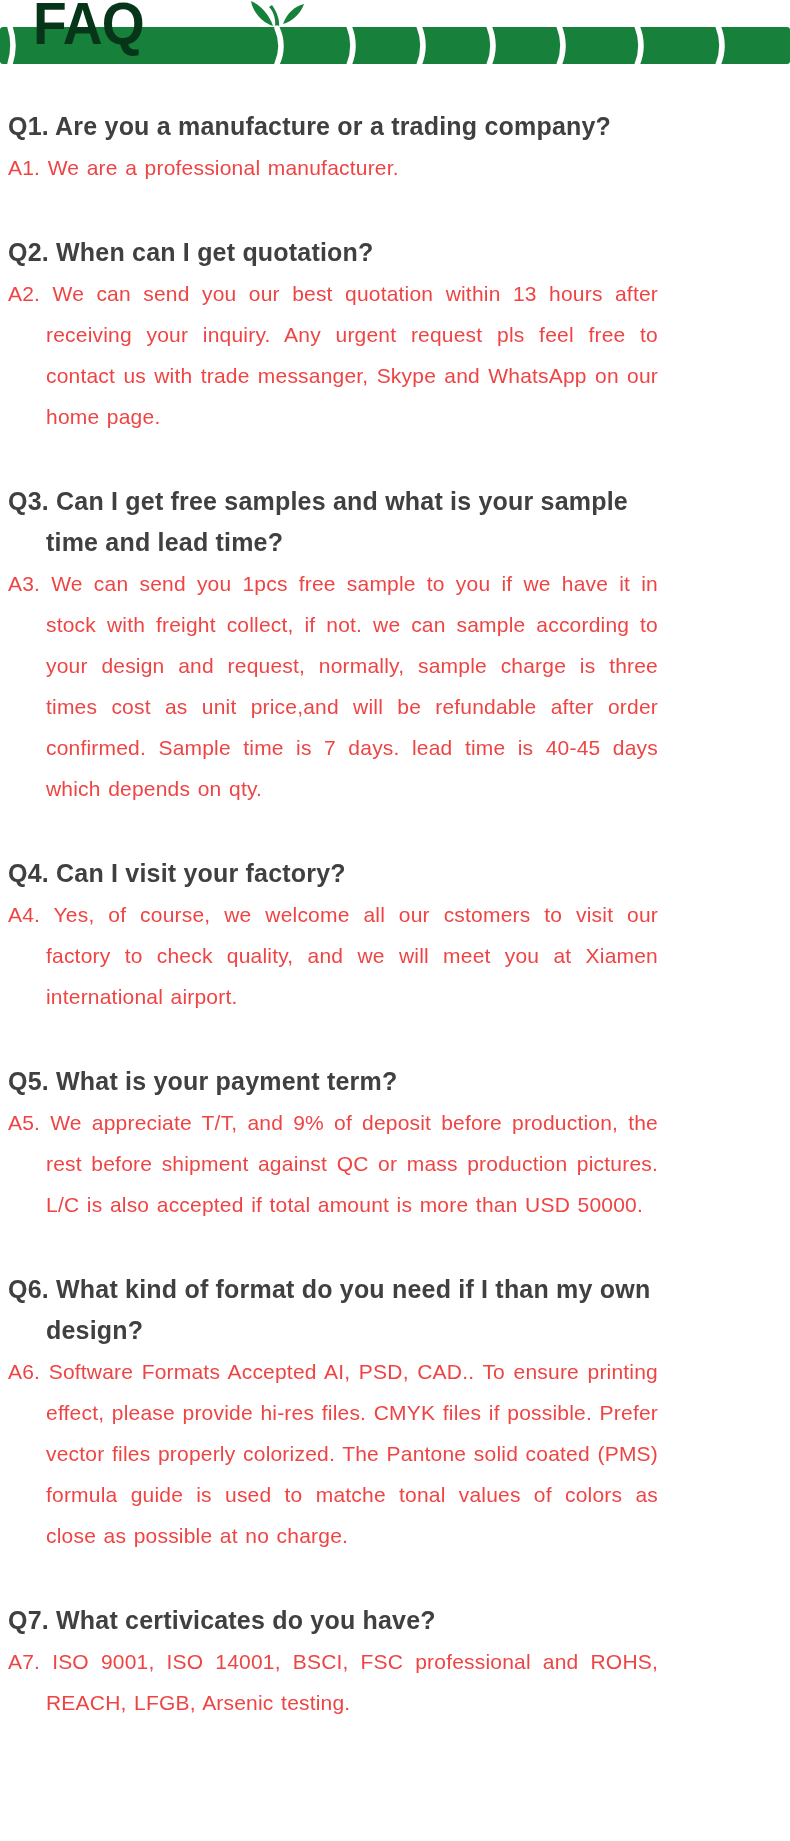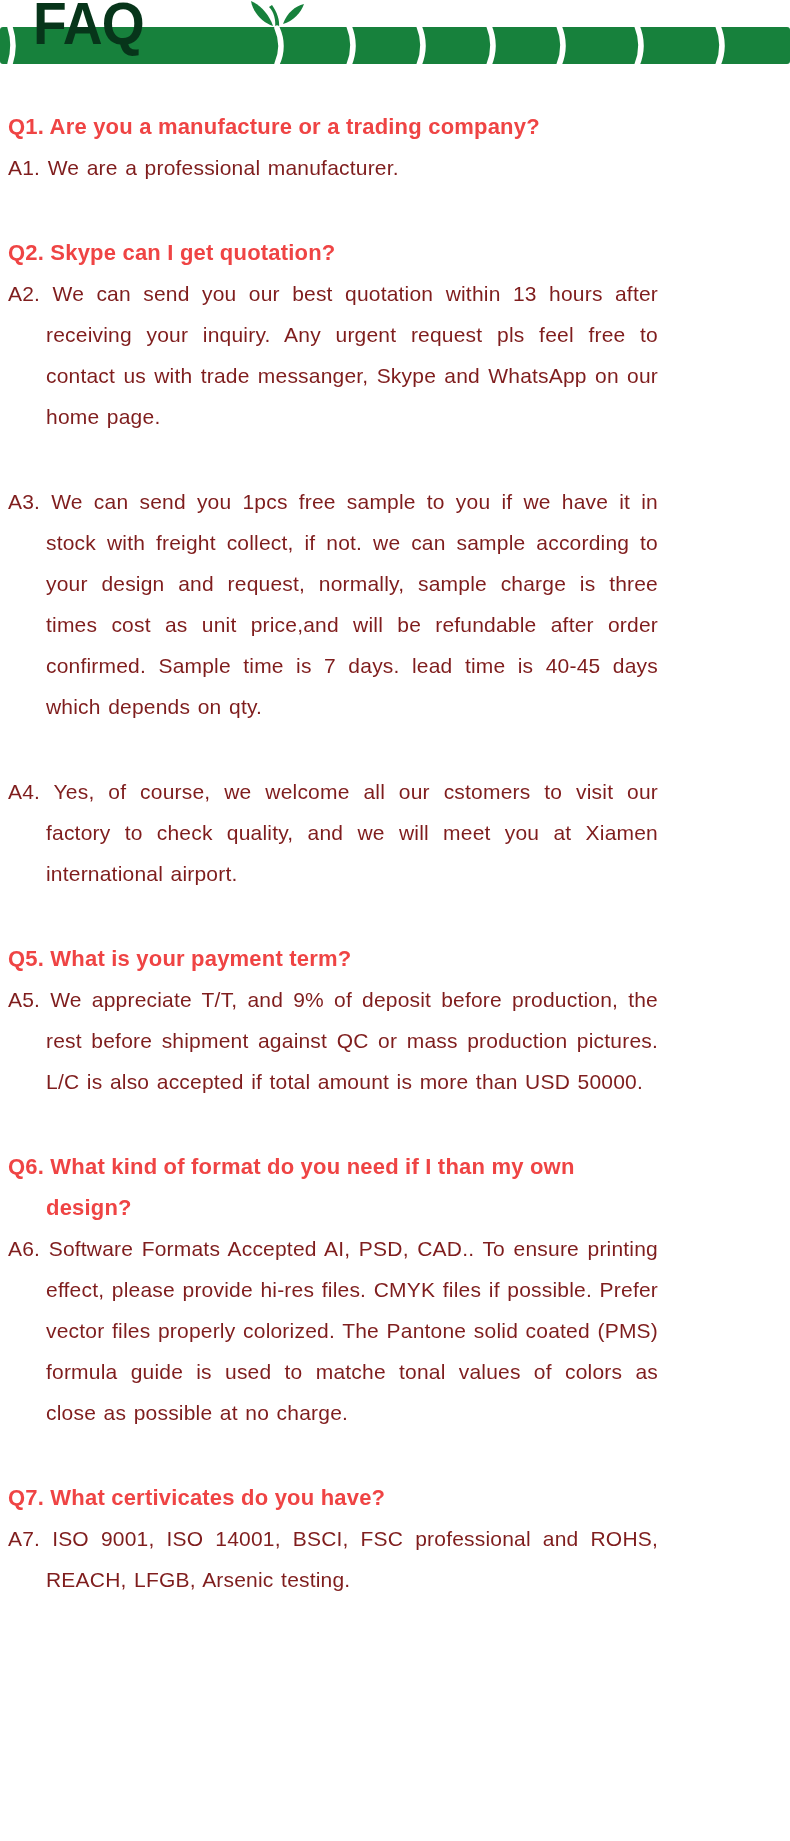--- a/index.html
+++ b/index.html
@@ -33,32 +33,32 @@
     transform-origin: 0 0;
     line-height: 1.0;
     white-space: nowrap;
   }
   .content {
     padding: 36px 132px 28px 8px; 
   }
   .qa-block { margin-top: 44px; }
   .qa-block:first-child { margin-top: 0; }
   .question {
-    font-size: 22px;
+    font-size: 25px;
     font-weight: 700;
-    color: #ef4444;
+    color: #404040;
     line-height: 41px;
     padding-left: 38px;
     text-indent: -38px;
     letter-spacing: 0.2px;
   }
   .answer {
     font-size: 21px;
     font-weight: 400;
-    color: #7f1d1d;
+    color: #ef4444;
     line-height: 41px;
     padding-left: 38px;
     text-indent: -38px;
     text-align: justify;
     word-spacing: 1.5px;
     letter-spacing: 0.2px;
   }
 </style>
 </head>
 <body>
@@ -88,29 +88,31 @@
   </div>
 
   <div class="content">
 
     <div class="qa-block">
       <div class="question">Q1. Are you a manufacture or a trading company?</div>
       <div class="answer">A1. We are a professional manufacturer.</div>
     </div>
 
     <div class="qa-block">
-      <div class="question">Q2. Skype can I get quotation?</div>
+      <div class="question">Q2. When can I get quotation?</div>
       <div class="answer">A2. We can send you our best quotation within 13 hours after receiving your inquiry. Any urgent request pls feel free to contact us with trade messanger, Skype and WhatsApp on our home page.</div>
     </div>
 
     <div class="qa-block">
+      <div class="question">Q3. Can I get free samples and what is your sample time and lead time?</div>
       <div class="answer">A3. We can send you 1pcs free sample to you if we have it in stock with freight collect, if not. we can sample according to your design and request, normally, sample charge is three times cost as unit price,and will be refundable after order confirmed. Sample time is 7 days. lead time is 40-45 days which depends on qty.</div>
     </div>
 
     <div class="qa-block">
+      <div class="question">Q4. Can I visit your factory?</div>
       <div class="answer">A4. Yes, of course, we welcome all our cstomers to visit our factory to check quality, and we will meet you at Xiamen international airport.</div>
     </div>
 
     <div class="qa-block">
       <div class="question">Q5. What is your payment term?</div>
       <div class="answer">A5. We appreciate T/T, and 9% of deposit before production, the rest before shipment against QC or mass production pictures. L/C is also accepted if total amount is more than USD 50000.</div>
     </div>
 
     <div class="qa-block">
       <div class="question">Q6. What kind of format do you need if I than my own design?</div>

